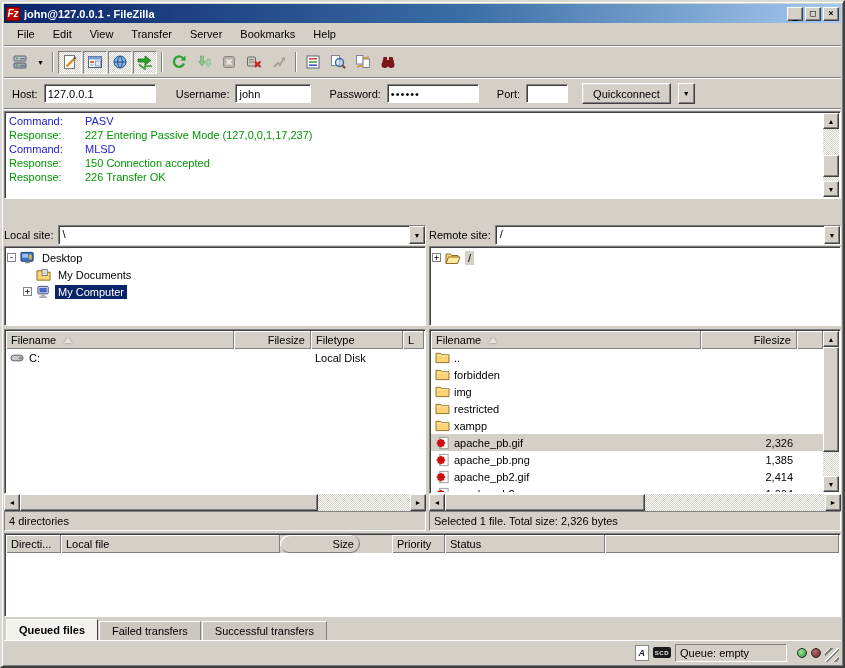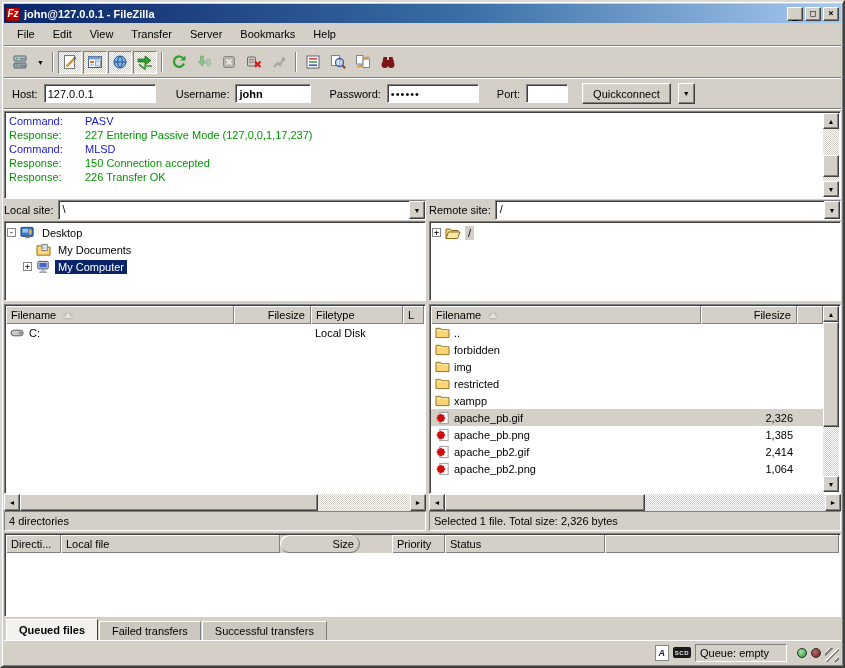--- a/index.html
+++ b/index.html
@@ -33,21 +33,21 @@
   .tbtn.pressed{border-color:#808080 #fff #fff #808080;
     background-image:conic-gradient(#ffffff 25%,#d4d0c8 0 50%,#ffffff 0 75%,#d4d0c8 0);background-size:2px 2px;}
   .tbtn.drop{width:15px;}
   .tsep{width:2px;height:20px;border-left:1px solid #808080;border-right:1px solid #fff;margin:0 3px;}
   .tbtn svg{display:block;}
   
   .quickbar{height:27px;flex:0 0 27px;display:flex;align-items:center;padding:0 8px;gap:6px;}
   .qlabel{white-space:nowrap;}
   .tfield{height:19px;background:#fff;border:1px solid;border-color:#808080 #fff #fff #808080;
     box-shadow:inset 1px 1px 0 #404040;padding:2px 3px;font-family:"Liberation Sans",sans-serif;font-size:11px;}
-  .f-host{width:112px;} .f-user{width:76px;font-weight:bold;} .f-pass{width:92px;letter-spacing:1px;} .f-port{width:42px;}
+  .f-host{width:112px;} .f-user{width:76px;} .f-pass{width:92px;letter-spacing:1px;} .f-port{width:42px;}
   .qc-btn{height:21px;padding:2px 10px;background:#d4d0c8;border:1px solid;border-color:#fff #404040 #404040 #fff;
     box-shadow:inset -1px -1px 0 #808080, inset 1px 1px 0 #dcdad4;font-size:11px;}
   .qc-drop{width:17px;height:21px;margin-left:1px;display:flex;align-items:center;justify-content:center;
     background:#d4d0c8;border:1px solid;border-color:#fff #404040 #404040 #fff;box-shadow:inset -1px -1px 0 #808080;font-size:7px;}
   
   .sunken{background:#fff;border:1px solid;border-color:#808080 #fff #fff #808080;box-shadow:inset 1px 1px 0 #404040;}
   .statusline{height:20px;flex:0 0 20px;background:#d4d0c8;border:1px solid;border-color:#808080 #fff #fff #808080;
     display:flex;align-items:center;padding:0 4px;}
   
   .log{height:88px;flex:0 0 88px;position:relative;overflow:hidden;padding:2px 20px 2px 4px;}
@@ -63,21 +63,21 @@
     box-shadow:inset -1px -1px 0 #808080;display:flex;align-items:center;justify-content:center;font-size:7px;line-height:1;}
   .hscroll .sb-btn{height:17px;}
   .sb-thumb{background:#d4d0c8;border:1px solid;border-color:#fff #404040 #404040 #fff;box-shadow:inset -1px -1px 0 #808080;}
   .log-scroll{position:absolute;top:1px;right:1px;bottom:1px;}
   .log-scroll .sb-thumb{height:22px;margin-top:26px;}
   
   .panes{flex:1;display:flex;min-height:0;}
   .pane{display:flex;flex-direction:column;min-width:0;}
   .pane.local{width:422px;flex:0 0 422px;}
   .pane.remote{flex:1;margin-left:3px;}
-  .sitebar{height:22px;flex:0 0 22px;display:flex;align-items:center;gap:4px;padding:1px 0;}
+  .sitebar{height:22px;flex:0 0 22px;display:flex;align-items:center;gap:4px;padding:1px 0;margin-top:25px;}
   .site-combo{flex:1;display:flex;height:20px;background:#fff;border:1px solid;border-color:#808080 #fff #fff #808080;
     box-shadow:inset 1px 1px 0 #404040;}
   .combo-text{flex:1;padding:2px 4px;}
   .combo-btn{width:16px;background:#d4d0c8;border:1px solid;border-color:#fff #404040 #404040 #fff;
     box-shadow:inset -1px -1px 0 #808080;display:flex;align-items:center;justify-content:center;font-size:7px;}
   .tree{height:80px;flex:0 0 80px;overflow:hidden;padding:2px 2px;}
   .tree-row{display:flex;align-items:center;height:17px;white-space:nowrap;}
   .expander{width:9px;height:9px;flex:0 0 9px;background:#fff;border:1px solid #848484;font-size:9px;line-height:7px;
     text-align:center;margin-right:4px;font-family:"DejaVu Sans Mono",monospace;}
   .exp-space{width:13px;flex:0 0 13px;}
@@ -118,21 +118,21 @@
   .tab{height:19px;padding:2px 12px;background:#ccc8c0;border:1px solid;border-color:#fff #808080 #ccc8c0 #fff;
     border-bottom:none;display:flex;align-items:center;}
   .tab.active{height:21px;background:#f4f2ee;font-weight:bold;border-color:#fff #404040 #f4f2ee #fff;}
   
   .statusbar{height:24px;flex:0 0 24px;display:flex;align-items:center;justify-content:flex-end;gap:4px;padding:2px 2px 2px 4px;
     border-top:1px solid #fff;}
   .dt-icon{width:14px;height:16px;background:#fff;border:1px solid #888;display:flex;align-items:center;justify-content:center;
     font-size:9px;font-weight:bold;font-style:italic;color:#223;}
   .scd-badge{height:11px;background:#1a1a1a;color:#e8e8e8;font-size:6px;font-weight:bold;display:flex;align-items:center;
     padding:0 2px;border-radius:2px;letter-spacing:0.5px;}
-  .queue-panel{width:92px;height:18px;background:#d4d0c8;border:1px solid;border-color:#808080 #fff #fff #808080;
+  .queue-panel{width:112px;height:18px;background:#d4d0c8;border:1px solid;border-color:#808080 #fff #fff #808080;
     display:flex;align-items:center;padding:0 4px;}
   .led{width:10px;height:10px;border-radius:50%;border:1px solid #2a2a2a;}
   .led.green{background:radial-gradient(circle at 35% 35%,#9fe89f,#2f8f2f);}
   .led.red{background:radial-gradient(circle at 35% 35%,#b86a6a,#6e1d1d);}
   .grip{width:14px;height:14px;align-self:flex-end;
     background:repeating-linear-gradient(135deg,transparent 0 3px,#fff 3px 4px,#808080 4px 6px);}
 </style>
 </head>
 <body>
 

